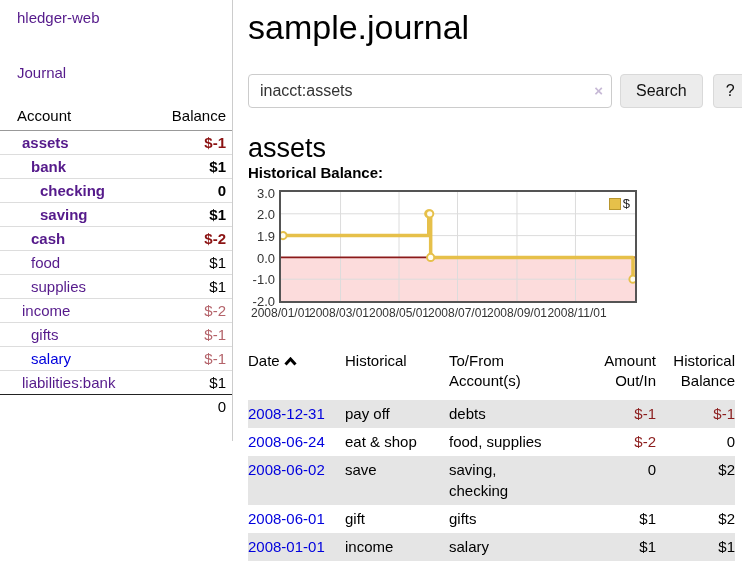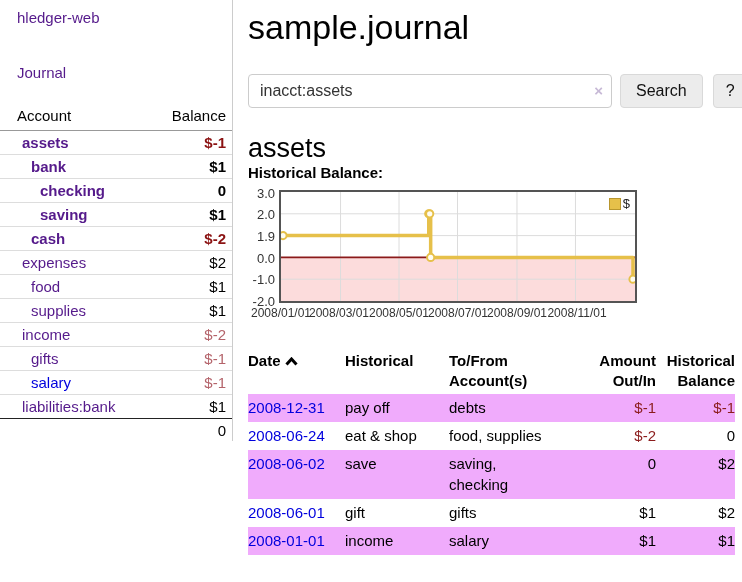--- a/index.html
+++ b/index.html
@@ -59,25 +59,25 @@
     display:inline-block; }
   .legend .lt { font-size:13px; color:#222; margin-left:2px; }
   .xlabs { position:absolute; left:31px; top:116px; width:358px; height:16px; }
   .xlab { position:absolute; transform:translateX(-50%); white-space:nowrap;
     font-size:12px; color:#333; }
   .xlab:nth-child(1){left:2px}.xlab:nth-child(2){left:60px}.xlab:nth-child(3){left:120px}
   .xlab:nth-child(4){left:179px}.xlab:nth-child(5){left:238px}.xlab:nth-child(6){left:298px}
 
   
   .register { width:487px; margin-top:19px; border-collapse:collapse; font-size:15px; }
-  .register th { font-weight:bold; text-align:left; vertical-align:top;
-    padding:2px 0 3px 0; line-height:20px; }
+  .register th { font-weight:normal; text-align:left; vertical-align:top;
+    padding:2px 0 9px 0; line-height:20px; }
   .register th.r, .register td.r { text-align:right; }
   .register td { padding:3px 0 4px 0; vertical-align:top; line-height:21px; }
-  .register tr.green td { background:#f0abfc; }
+  .register tr.green td { background:#e5e5e5; }
   .col-date{width:97px;} .col-desc{width:104px;} .col-acct{width:130px;}
   .col-amt{width:77px;} .col-bal{width:79px;}
   .register td.acctc { white-space:pre-line; padding-right:24px; }
   .register th.acctc { padding-right:24px; }
   .register a { color:#0000dd; text-decoration:none; }
   .register .neg { color:#8b1c1c; }
   .sort-ic { display:inline-block; margin-left:4px; }
 </style>
 </head>
 <body>
@@ -102,24 +102,20 @@
       <a href="#" class="ind3">checking</a>
       <span class="bal">0</span>
     </div>
     <div class="acct-row own">
       <a href="#" class="ind3">saving</a>
       <span class="bal">$1</span>
     </div>
     <div class="acct-row own">
       <a href="#" class="ind2">cash</a>
       <span class="bal negd">$-2</span>
-    </div>
-    <div class="acct-row">
-      <a href="#" class="ind1">expenses</a>
-      <span class="bal">$2</span>
     </div>
     <div class="acct-row">
       <a href="#" class="ind2">food</a>
       <span class="bal">$1</span>
     </div>
     <div class="acct-row">
       <a href="#" class="ind2">supplies</a>
       <span class="bal">$1</span>
     </div>
     <div class="acct-row">

